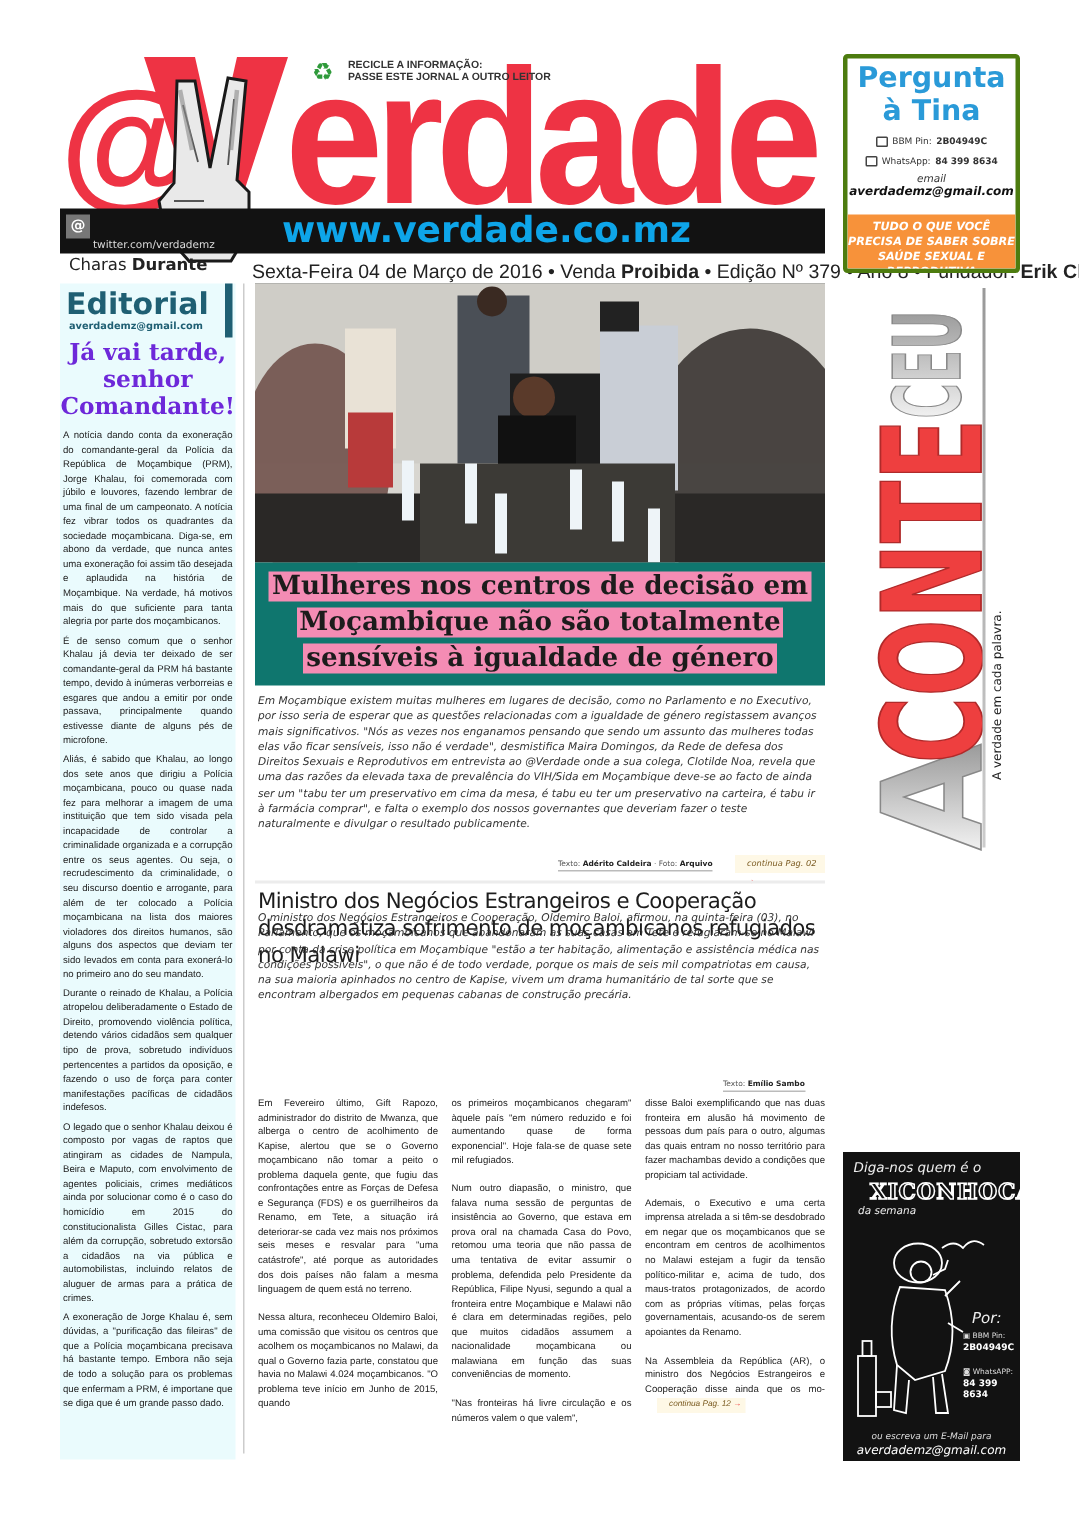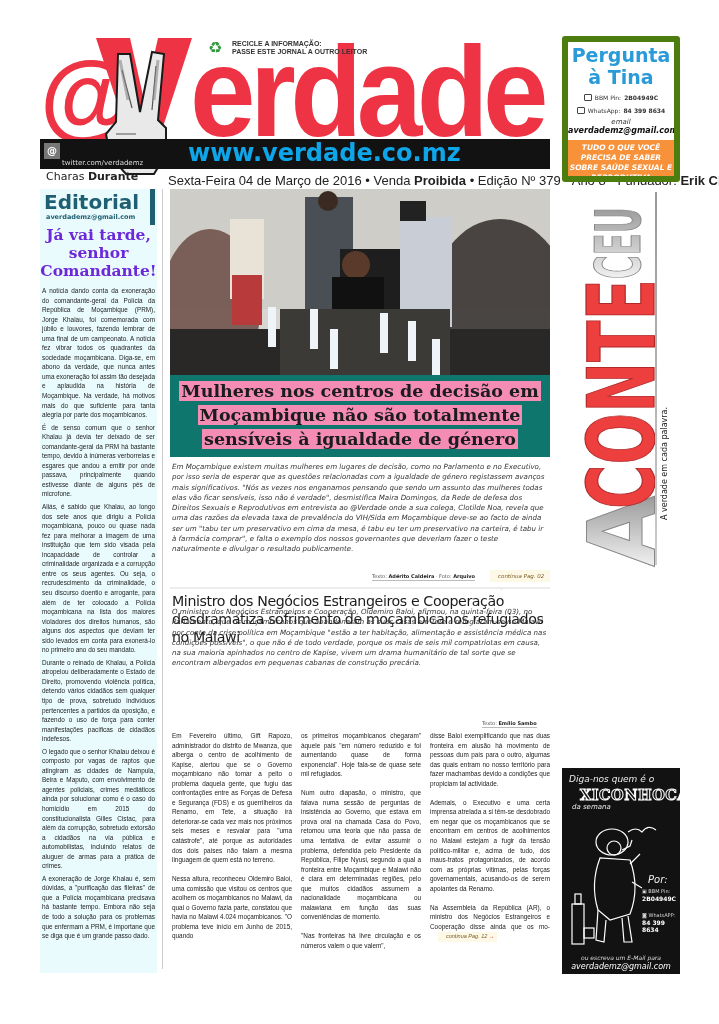--- a/index.html
+++ b/index.html
@@ -19,21 +19,21 @@
   .twitter-box { position: absolute; left: 4px; top: 4px; display: flex; align-items: flex-end; gap: 2px; }
   .twitter-badge { width: 16px; height: 16px; background: #777; color: #fff; font-size: 10px; line-height: 16px; text-align: center; font-weight: bold; }
   .twitter-text { font-size: 7px; color: #ddd; margin-bottom: -8px; }
   .url-text { position: absolute; left: 148px; top: -4px; font-family: "DejaVu Sans", sans-serif; font-weight: bold; font-size: 24px; line-height: 36px; color: #0ea5e9; letter-spacing: 0px; }
   .gratuito { position: absolute; left: 6px; top: 136px; font-family: "DejaVu Sans", sans-serif; font-size: 11px; color: #222; }
   .gratuito b { font-weight: bold; }
   .issue-line { position: absolute; left: 128px; top: 139px; font-family: "Liberation Sans", sans-serif; font-size: 13px; color: #222; white-space: nowrap; }
   .issue-line b { font-weight: bold; }
 
   
-  .tina { position: absolute; left: 562px; top: 36px; width: 118px; height: 146px; border: 6px solid #4d7c0f; border-radius: 3px; background: #fff; text-align: center; overflow: hidden; }
+  .tina { position: absolute; left: 562px; top: 36px; width: 118px; height: 146px; border: 3px solid #4d7c0f; border-radius: 3px; background: #fff; text-align: center; overflow: hidden; }
   .tina-title { font-family: "DejaVu Sans", sans-serif; font-weight: bold; color: #2a9ad8; font-size: 19px; line-height: 22px; margin-top: 2px; }
   .tina-line { font-size: 6px; color: #333; margin-top: 6px; display: flex; justify-content: center; align-items: center; gap: 3px; }
   .tina-line b { font-weight: bold; }
   .mini-icon { display: inline-block; width: 8px; height: 7px; border: 1px solid #444; border-radius: 1px; font-size: 5px; line-height: 5px; }
   .tina-email-lbl { font-size: 7px; font-style: italic; color: #333; margin-top: 4px; }
   .tina-email { font-size: 8px; font-style: italic; font-weight: bold; color: #111; }
   .tina-foot { position: absolute; left: 0; bottom: 0; width: 100%; height: 36px; background: #f7923a; color: #fff; font-style: italic; font-weight: bold; font-size: 7.5px; line-height: 10px; padding-top: 3px; }
 
   
   .editorial { position: absolute; left: 40px; top: 189px; width: 117px; height: 784px; background: #eafbfd; }

